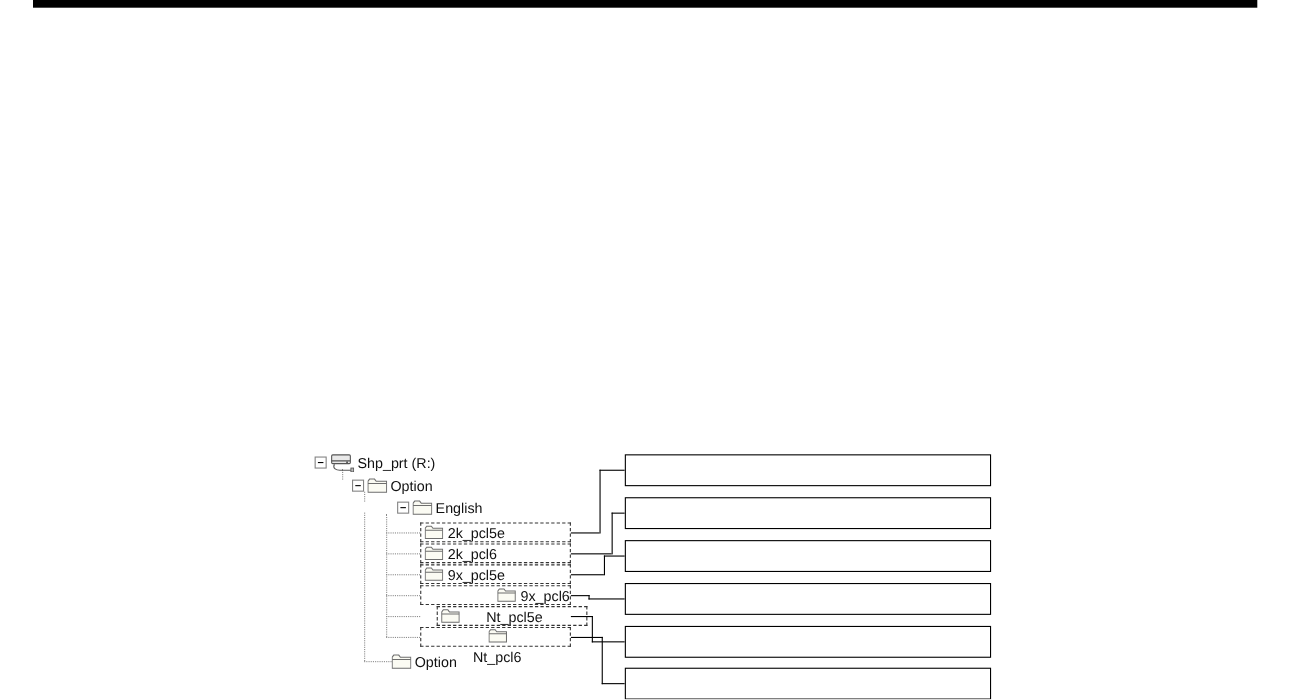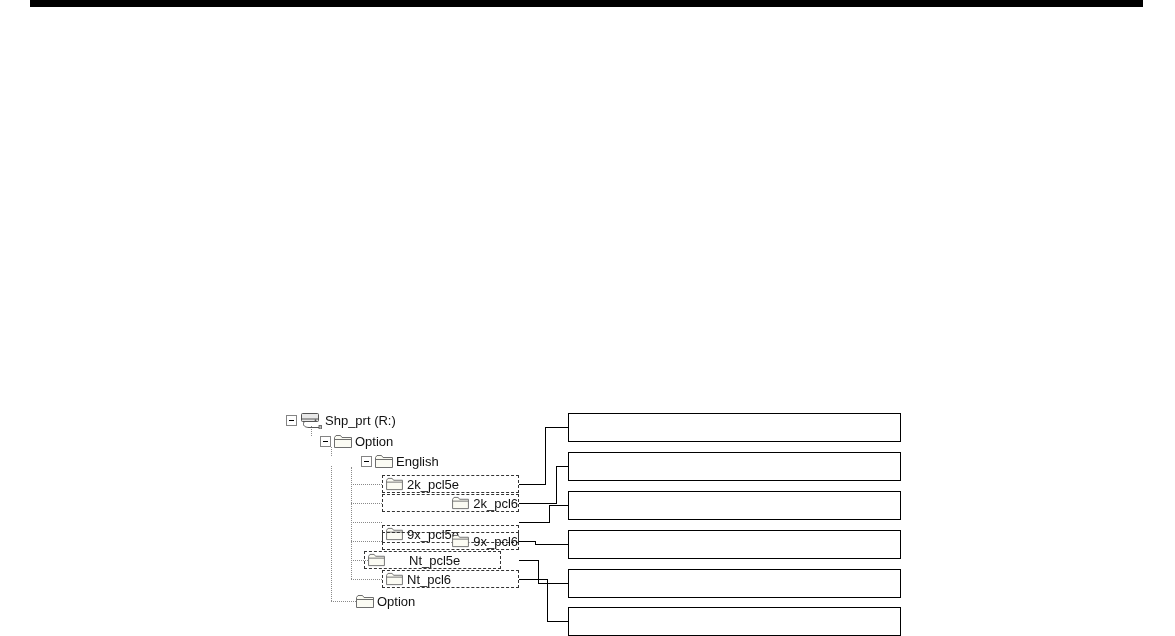--- a/index.html
+++ b/index.html
@@ -96,53 +96,53 @@
   </div>
 
   <div class="sel-row" style="left:382px; top:475px;">
     <svg class="icon" width="17" height="14" viewBox="0 0 18 15">
       <path d="M0.5 13.5 L0.5 3.5 L2 1.5 L6.5 1.5 L8 3.5 L17.5 3.5 L17.5 13.5 Z" fill="#fbfbf3" stroke="#6e6e6e"></path>
       <line x1="0.5" y1="5.5" x2="17.5" y2="5.5" stroke="#6e6e6e"></line>
     </svg>
     <span class="tree-label">2k_pcl5e</span>
   </div>
 
-  <div class="sel-row" style="left:382px; top:494px;justify-content:flex-end;">
+  <div class="sel-row" style="left:382px; top:494px;">
     <svg class="icon" width="17" height="14" viewBox="0 0 18 15">
       <path d="M0.5 13.5 L0.5 3.5 L2 1.5 L6.5 1.5 L8 3.5 L17.5 3.5 L17.5 13.5 Z" fill="#fbfbf3" stroke="#6e6e6e"></path>
       <line x1="0.5" y1="5.5" x2="17.5" y2="5.5" stroke="#6e6e6e"></line>
     </svg>
     <span class="tree-label">2k_pcl6</span>
   </div>
 
-  <div class="sel-row" style="left:382px; top:513px;margin-top:12px;">
+  <div class="sel-row" style="left:382px; top:513px;">
     <svg class="icon" width="17" height="14" viewBox="0 0 18 15">
       <path d="M0.5 13.5 L0.5 3.5 L2 1.5 L6.5 1.5 L8 3.5 L17.5 3.5 L17.5 13.5 Z" fill="#fbfbf3" stroke="#6e6e6e"></path>
       <line x1="0.5" y1="5.5" x2="17.5" y2="5.5" stroke="#6e6e6e"></line>
     </svg>
     <span class="tree-label">9x_pcl5e</span>
   </div>
 
   <div class="sel-row" style="left:382px; top:532px;justify-content:flex-end;">
     <svg class="icon" width="17" height="14" viewBox="0 0 18 15">
       <path d="M0.5 13.5 L0.5 3.5 L2 1.5 L6.5 1.5 L8 3.5 L17.5 3.5 L17.5 13.5 Z" fill="#fbfbf3" stroke="#6e6e6e"></path>
       <line x1="0.5" y1="5.5" x2="17.5" y2="5.5" stroke="#6e6e6e"></line>
     </svg>
     <span class="tree-label">9x_pcl6</span>
   </div>
 
-  <div class="sel-row" style="left:364px; top:551px;gap:24px;">
+  <div class="sel-row" style="left:397px; top:551px;gap:24px;">
     <svg class="icon" width="17" height="14" viewBox="0 0 18 15">
       <path d="M0.5 13.5 L0.5 3.5 L2 1.5 L6.5 1.5 L8 3.5 L17.5 3.5 L17.5 13.5 Z" fill="#fbfbf3" stroke="#6e6e6e"></path>
       <line x1="0.5" y1="5.5" x2="17.5" y2="5.5" stroke="#6e6e6e"></line>
     </svg>
     <span class="tree-label">Nt_pcl5e</span>
   </div>
 
-  <div class="sel-row" style="left:382px; top:570px;">
+  <div class="sel-row" style="left:382px; top:570px;flex-direction:column;">
     <svg class="icon" width="17" height="14" viewBox="0 0 18 15">
       <path d="M0.5 13.5 L0.5 3.5 L2 1.5 L6.5 1.5 L8 3.5 L17.5 3.5 L17.5 13.5 Z" fill="#fbfbf3" stroke="#6e6e6e"></path>
       <line x1="0.5" y1="5.5" x2="17.5" y2="5.5" stroke="#6e6e6e"></line>
     </svg>
     <span class="tree-label">Nt_pcl6</span>
   </div>
 
   <div class="tree-row" style="left:356px; top:592px;">
     <svg class="icon" width="18" height="15" viewBox="0 0 18 15">
       <path d="M0.5 13.5 L0.5 3.5 L2 1.5 L6.5 1.5 L8 3.5 L17.5 3.5 L17.5 13.5 Z" fill="#fbfbf3" stroke="#6e6e6e"></path>

